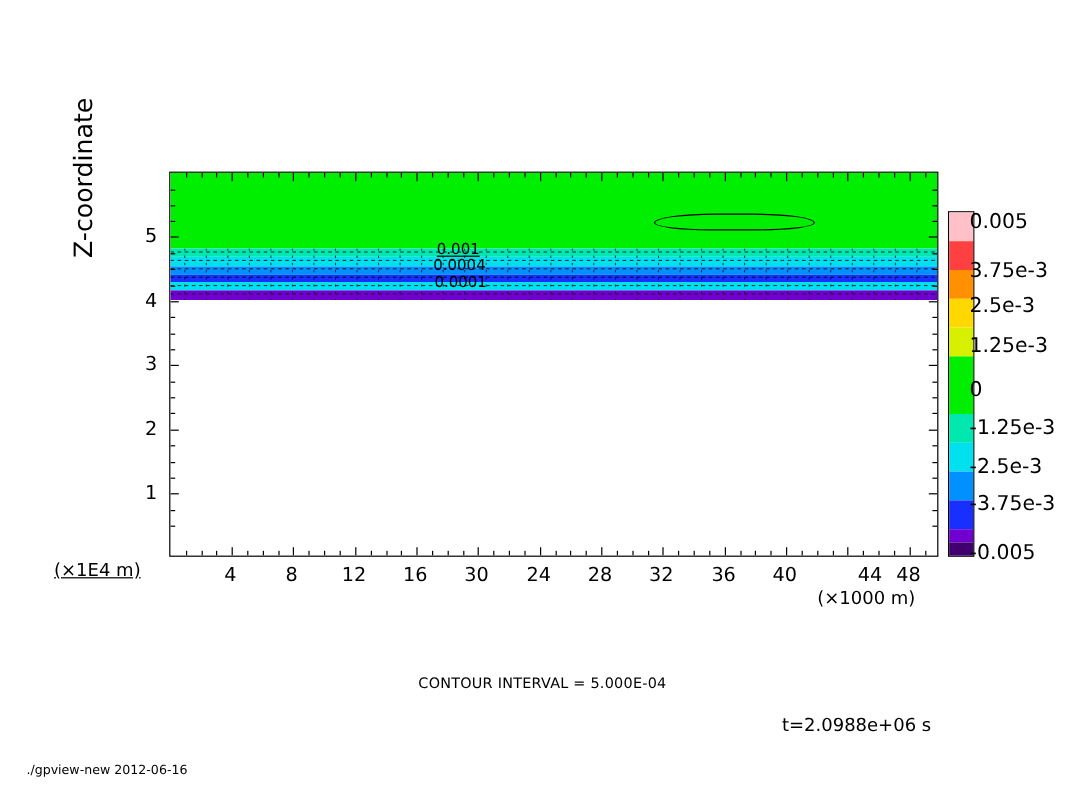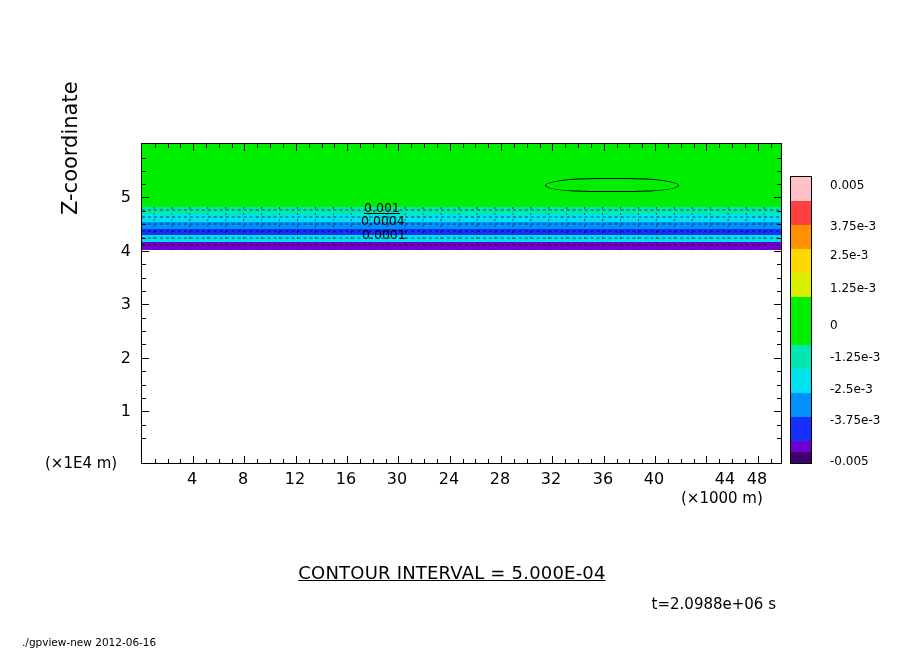--- a/index.html
+++ b/index.html
@@ -144,56 +144,56 @@
   }
   .x-unit {
     position: absolute;
     left: 681px;
     top: 489px;
     font-size: 15px;
   }
   .z-unit {
     position: absolute;
     left: 45px;
-    top: 454px;
+    top: 466px;
     font-size: 15px;
+    text-decoration: underline;
   }
   
   .cbar {
     position: absolute;
     left: 790px;
     top: 176px;
     width: 20px;
     height: 286px;
     border: 1px solid #000000;
     box-sizing: content-box;
   }
   .cbar-cell {
     position: absolute;
     left: 0;
     width: 20px;
   }
   .cbar-label {
     position: absolute;
-    left: 830px;
-    font-size: 12px;
+    left: 808px;
+    font-size: 17px;
     transform: translateY(-50%);
     white-space: nowrap;
     text-align: center;
   }
   
   .contour-interval {
     position: absolute;
     left: 0;
     top: 562px;
     width: 904px;
     text-align: center;
-    font-size: 18px;
+    font-size: 12px;
     letter-spacing: 0.2px;
-    text-decoration: underline;
   }
   .time-stamp {
     position: absolute;
     right: 128px;
     top: 595px;
     font-size: 15px;
   }
   .footer-left {
     position: absolute;
     left: 22px;

